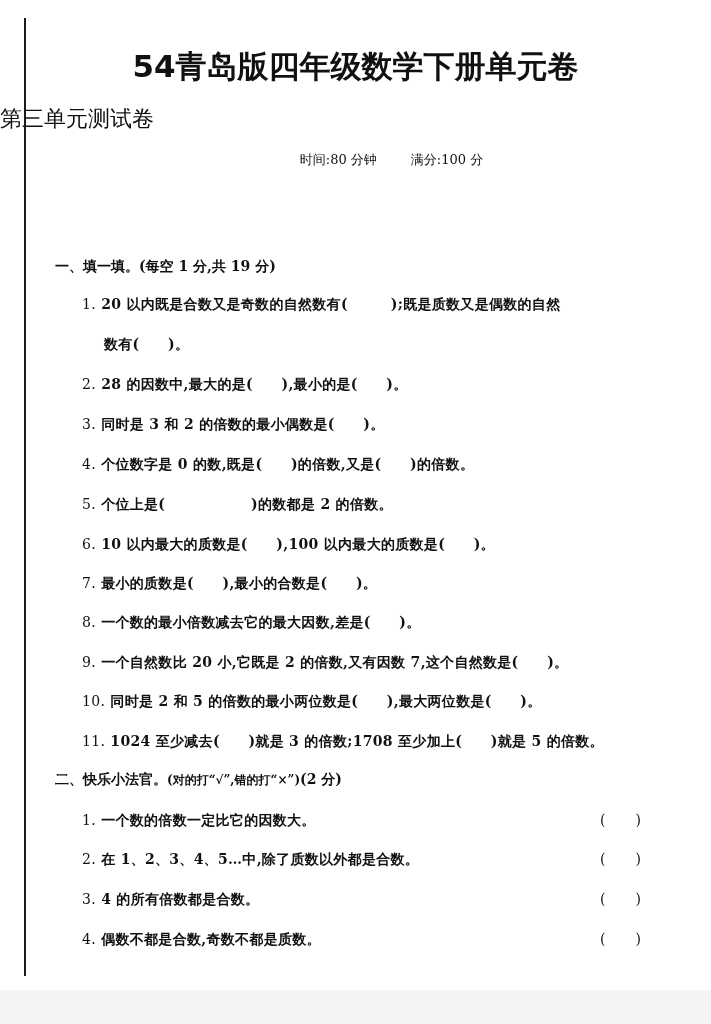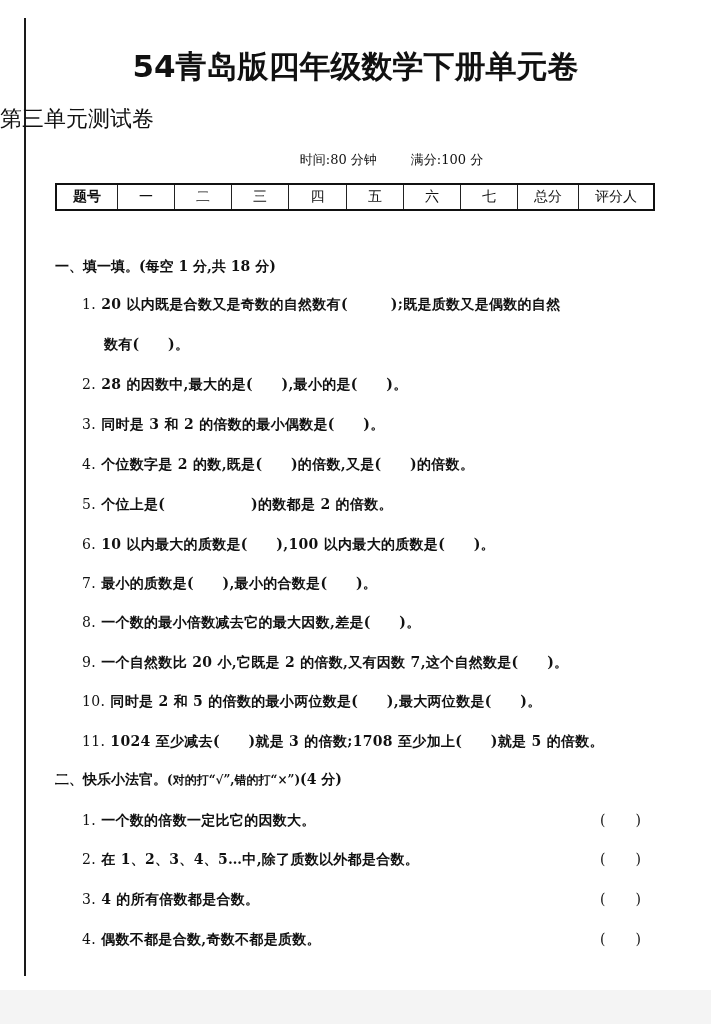--- a/index.html
+++ b/index.html
@@ -120,54 +120,42 @@
 <div class="margin-line"></div>
 
 <div class="title">54青岛版四年级数学下册单元卷</div>
 <div class="subtitle">第三单元测试卷</div>
 <div class="meta">
   <span>时间:80 分钟</span><span class="gap"></span><span>满分:100 分</span>
 </div>
 
 <table class="score">
   <tbody>
-      <tr class="head">
-    <td style="width:60px">题号</td>
-    <td class="num" style="width:56px">一</td>
-    <td class="num" style="width:56px">二</td>
-    <td class="num" style="width:56px">三</td>
-    <td class="num" style="width:57px">四</td>
-    <td class="num" style="width:56px">五</td>
-    <td class="num" style="width:56px">六</td>
-    <td class="num" style="width:56px">七</td>
-    <td class="num" style="width:60px">总分</td>
-    <td class="num" style="width:74px">评分人</td>
-  </tr>
 </tbody>
   </table>
 
-<div class="section-heading" style="top:256px">一、填一填。(每空 1 分,共 18 分)</div>
+<div class="section-heading" style="top:256px">一、填一填。(每空 1 分,共 19 分)</div>
 
 <div class="q" style="top:294px">
   <span class="n">1.</span>
   <span>20 以内既是合数又是奇数的自然数有(　　　);既是质数又是偶数的自然</span>
 </div>
 <div class="q" style="top:334px;left:104px">数有(　　)。</div>
 
 <div class="q" style="top:374px">
   <span class="n">2.</span>
   <span>28 的因数中,最大的是(　　),最小的是(　　)。</span>
 </div>
 <div class="q" style="top:414px">
   <span class="n">3.</span>
   <span>同时是 3 和 2 的倍数的最小偶数是(　　)。</span>
 </div>
 <div class="q" style="top:454px">
   <span class="n">4.</span>
-  <span>个位数字是 2 的数,既是(　　)的倍数,又是(　　)的倍数。</span>
+  <span>个位数字是 0 的数,既是(　　)的倍数,又是(　　)的倍数。</span>
 </div>
 <div class="q" style="top:494px">
   <span class="n">5.</span>
   <span>个位上是(　　　　　　)的数都是 2 的倍数。</span>
 </div>
 <div class="q" style="top:534px">
   <span class="n">6.</span>
   <span>10 以内最大的质数是(　　),100 以内最大的质数是(　　)。</span>
 </div>
 <div class="q" style="top:573px">
@@ -185,21 +173,21 @@
 <div class="q" style="top:691px">
   <span class="n">10.</span>
   <span>同时是 2 和 5 的倍数的最小两位数是(　　),最大两位数是(　　)。</span>
 </div>
 <div class="q" style="top:731px">
   <span class="n">11.</span>
   <span>1024 至少减去(　　)就是 3 的倍数;1708 至少加上(　　)就是 5 的倍数。</span>
 </div>
 
 <div class="section-heading" style="top:769px">
-  <span>二、快乐小法官。</span><span class="note">(对的打“√”,错的打“×”)</span><span>(4 分)</span>
+  <span>二、快乐小法官。</span><span class="note">(对的打“√”,错的打“×”)</span><span>(2 分)</span>
 </div>
 
 <div class="q" style="top:810px">
   <span class="n">1.</span>
   <span>一个数的倍数一定比它的因数大。</span>
 </div>
 <div class="judge" style="top:810px">
   <span>(</span><span class="sp"></span><span>)</span>
 </div>
 

